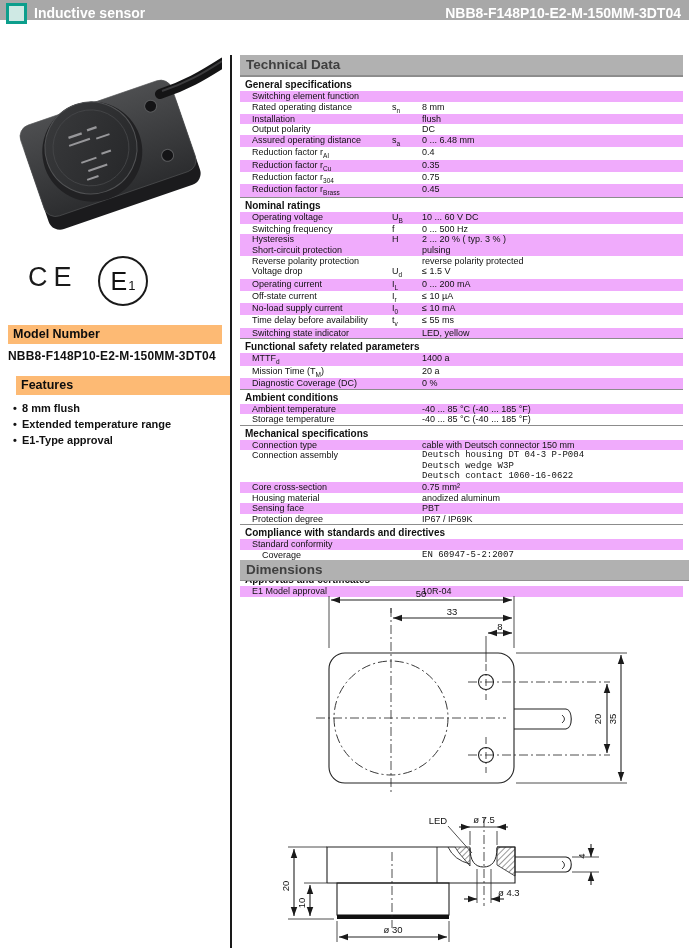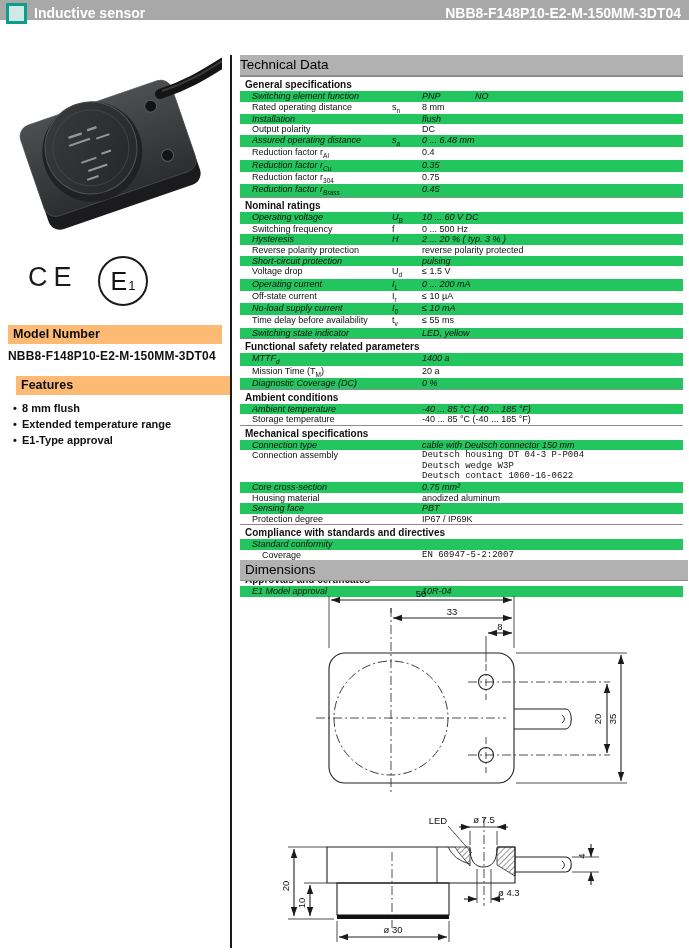--- a/index.html
+++ b/index.html
@@ -27,24 +27,24 @@
   .graybar{background:#fdba74;height:19px;line-height:19px;font-size:12.5px;font-weight:bold;padding-left:5px;color:#0d0d0d;}
   .mn-bar{position:absolute;left:0;top:285px;width:209px;}
   .mn-text{position:absolute;left:0;top:309px;font-size:12px;font-weight:bold;letter-spacing:0.2px;}
   .ft-bar{position:absolute;left:8px;top:336px;width:209px;}
   .ft-list{position:absolute;left:0;top:360px;width:209px;}
   .ft-item{display:flex;font-size:11px;font-weight:bold;line-height:16px;}
   .ft-item .dot{width:14px;flex:none;text-align:center;}
   
   .techcol{position:absolute;left:240px;top:55px;width:443px;}
   .bigbar{background:#b1b1b1;border-bottom:1px solid #8e8e8e;height:20px;line-height:20px;
-    font-size:13.5px;font-weight:normal;color:#000000;}
+    font-size:13.5px;font-weight:bold;padding-left:6px;color:#404040;}
   .sec-name{font-weight:bold;font-size:10px;padding:2px 0 1px 5px;border-top:1px solid #8c8c8c;}
   .row{display:flex;line-height:10.6px;font-size:9px;}
-  .row.stripe{background:#22c55e;font-style:italic;}
+  .row.stripe{background:#f0abfc;}
   .lbl{margin-left:12px;width:140px;flex:none;}
   .row.indent .lbl{margin-left:22px;width:130px;}
   .sym{width:30px;flex:none;}
   .val{flex:1;}
   .val .vline{line-height:10.6px;font-family:Liberation Mono, monospace;}
   .val .v1{display:inline-block;min-width:53px;}
   sub{font-size:6.5px;line-height:1;}
   
   .dimbar{position:absolute;left:240px;top:560px;width:443px;}
   .drawing{position:absolute;left:232px;top:583px;}
@@ -125,21 +125,20 @@
     </div>
 </div>
 
 <div class="techcol">
   <div class="bigbar">Technical Data</div>
   <div id="tech-body">
       <div class="sec-name">General specifications</div>
       <div class="row stripe">
         <span class="lbl">Switching element function</span>
         <span class="sym"></span>
-        <span class="val"><span class="v1">PNP</span>NO</span>
       </div>
       <div class="row">
         <span class="lbl">Rated operating distance</span>
         <span class="sym">s<sub>n</sub></span>
         <span class="val">8 mm</span>
       </div>
       <div class="row stripe">
         <span class="lbl">Installation</span>
         <span class="sym"></span>
         <span class="val">flush</span>
@@ -183,29 +182,29 @@
       <div class="row">
         <span class="lbl">Switching frequency</span>
         <span class="sym">f</span>
         <span class="val">0 ... 500 Hz</span>
       </div>
       <div class="row stripe">
         <span class="lbl">Hysteresis</span>
         <span class="sym">H</span>
         <span class="val">2 ... 20  % ( typ. 3  % )</span>
       </div>
+      <div class="row stripe">
+        <span class="lbl">Short-circuit protection</span>
+        <span class="sym"></span>
+        <span class="val">pulsing</span>
+      </div>
       <div class="row">
         <span class="lbl">Reverse polarity protection</span>
         <span class="sym"></span>
         <span class="val">reverse polarity protected</span>
-      </div>
-      <div class="row stripe">
-        <span class="lbl">Short-circuit protection</span>
-        <span class="sym"></span>
-        <span class="val">pulsing</span>
       </div>
       <div class="row">
         <span class="lbl">Voltage drop</span>
         <span class="sym">U<sub>d</sub></span>
         <span class="val">≤ 1.5 V</span>
       </div>
       <div class="row stripe">
         <span class="lbl">Operating current</span>
         <span class="sym">I<sub>L</sub></span>
         <span class="val">0 ... 200 mA</span>

